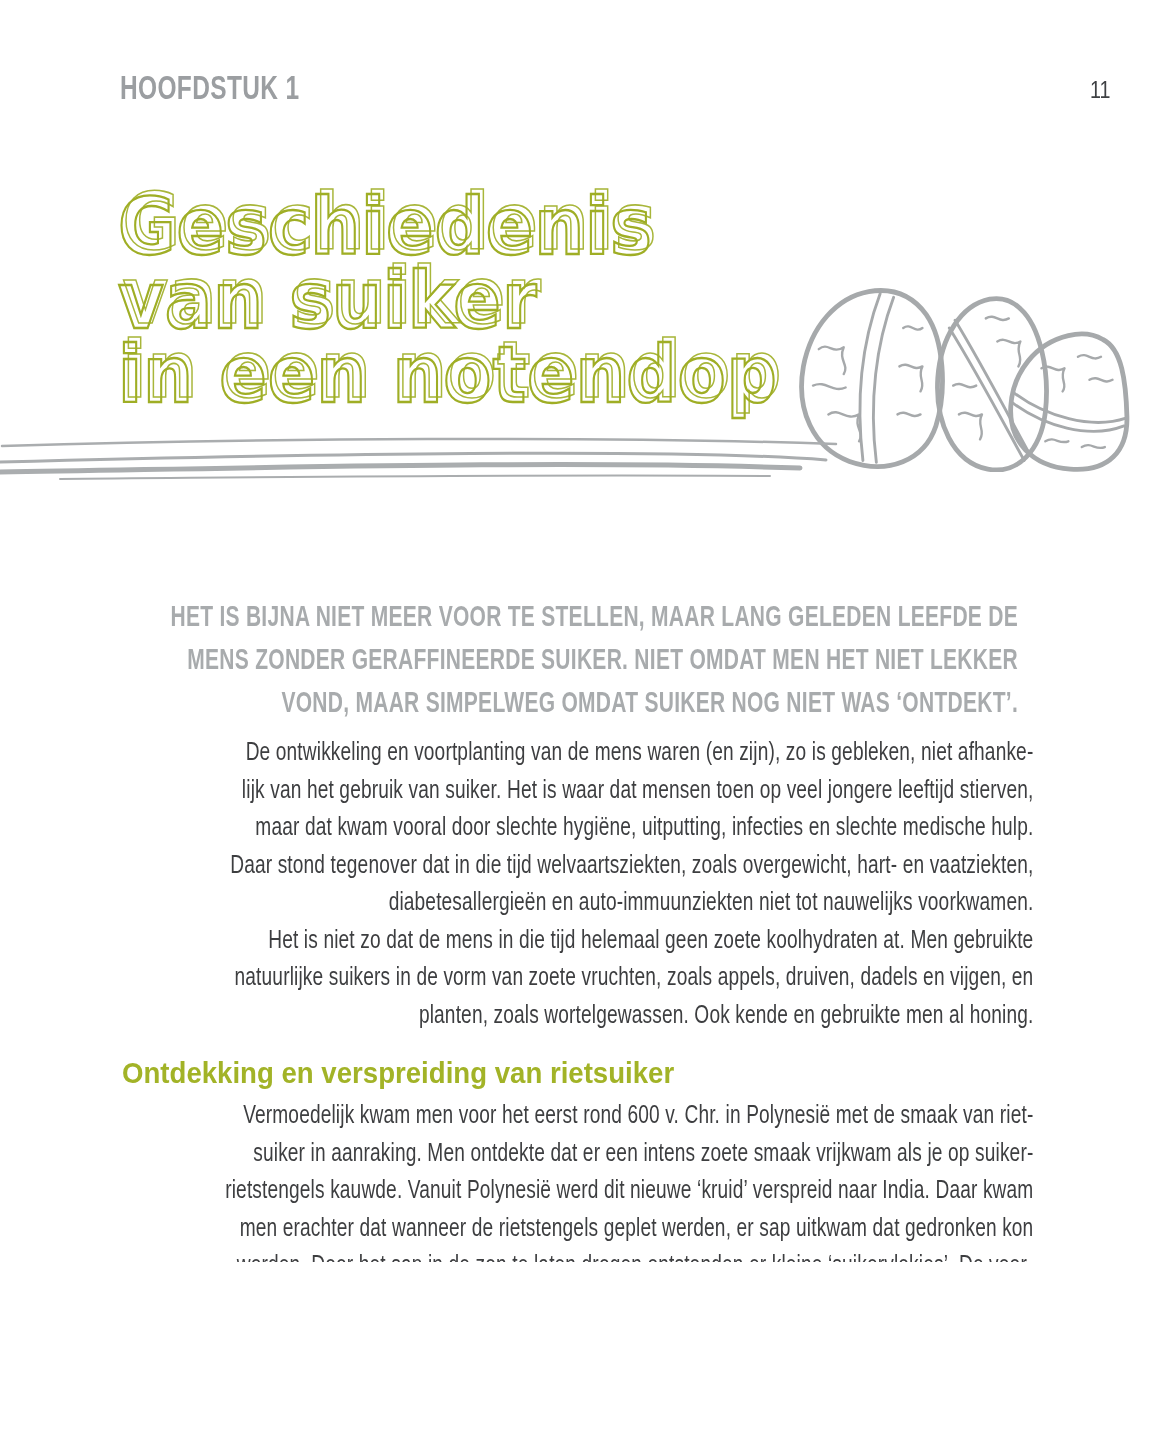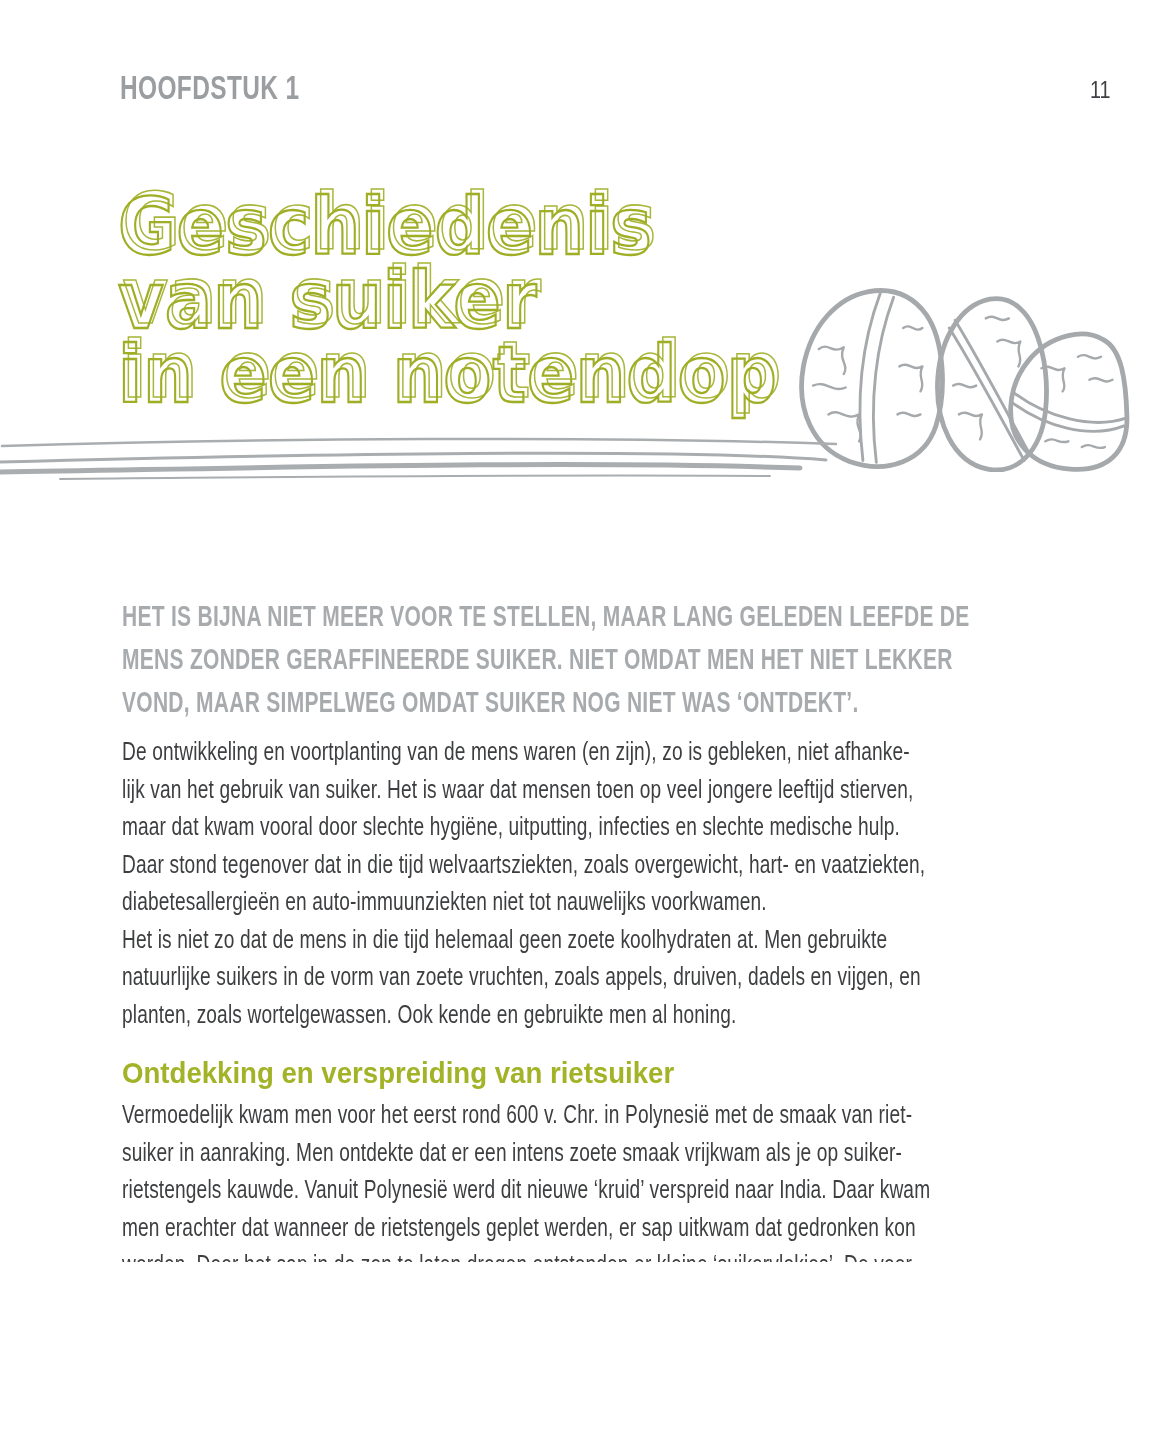--- a/index.html
+++ b/index.html
@@ -2,20 +2,21 @@
 <html><head>
 <meta charset="utf-8">
 <style>
   html,body{margin:0;padding:0;background:#ffffff;}
   .page{
     position:relative;
     width:1153px;height:1262px;
     background:#ffffff;
     overflow:hidden;
     font-family:"Liberation Sans", sans-serif;
+    text-align:right;
   }
   
   .chapter-label{
     position:absolute;left:120px;top:68px;
     font-size:34px;font-weight:bold;letter-spacing:.5px;
     color:#9b9ea1;white-space:nowrap;
     transform:scaleX(.72);transform-origin:0 0;
   }
   .page-number{
     position:absolute;left:1090px;top:76px;

